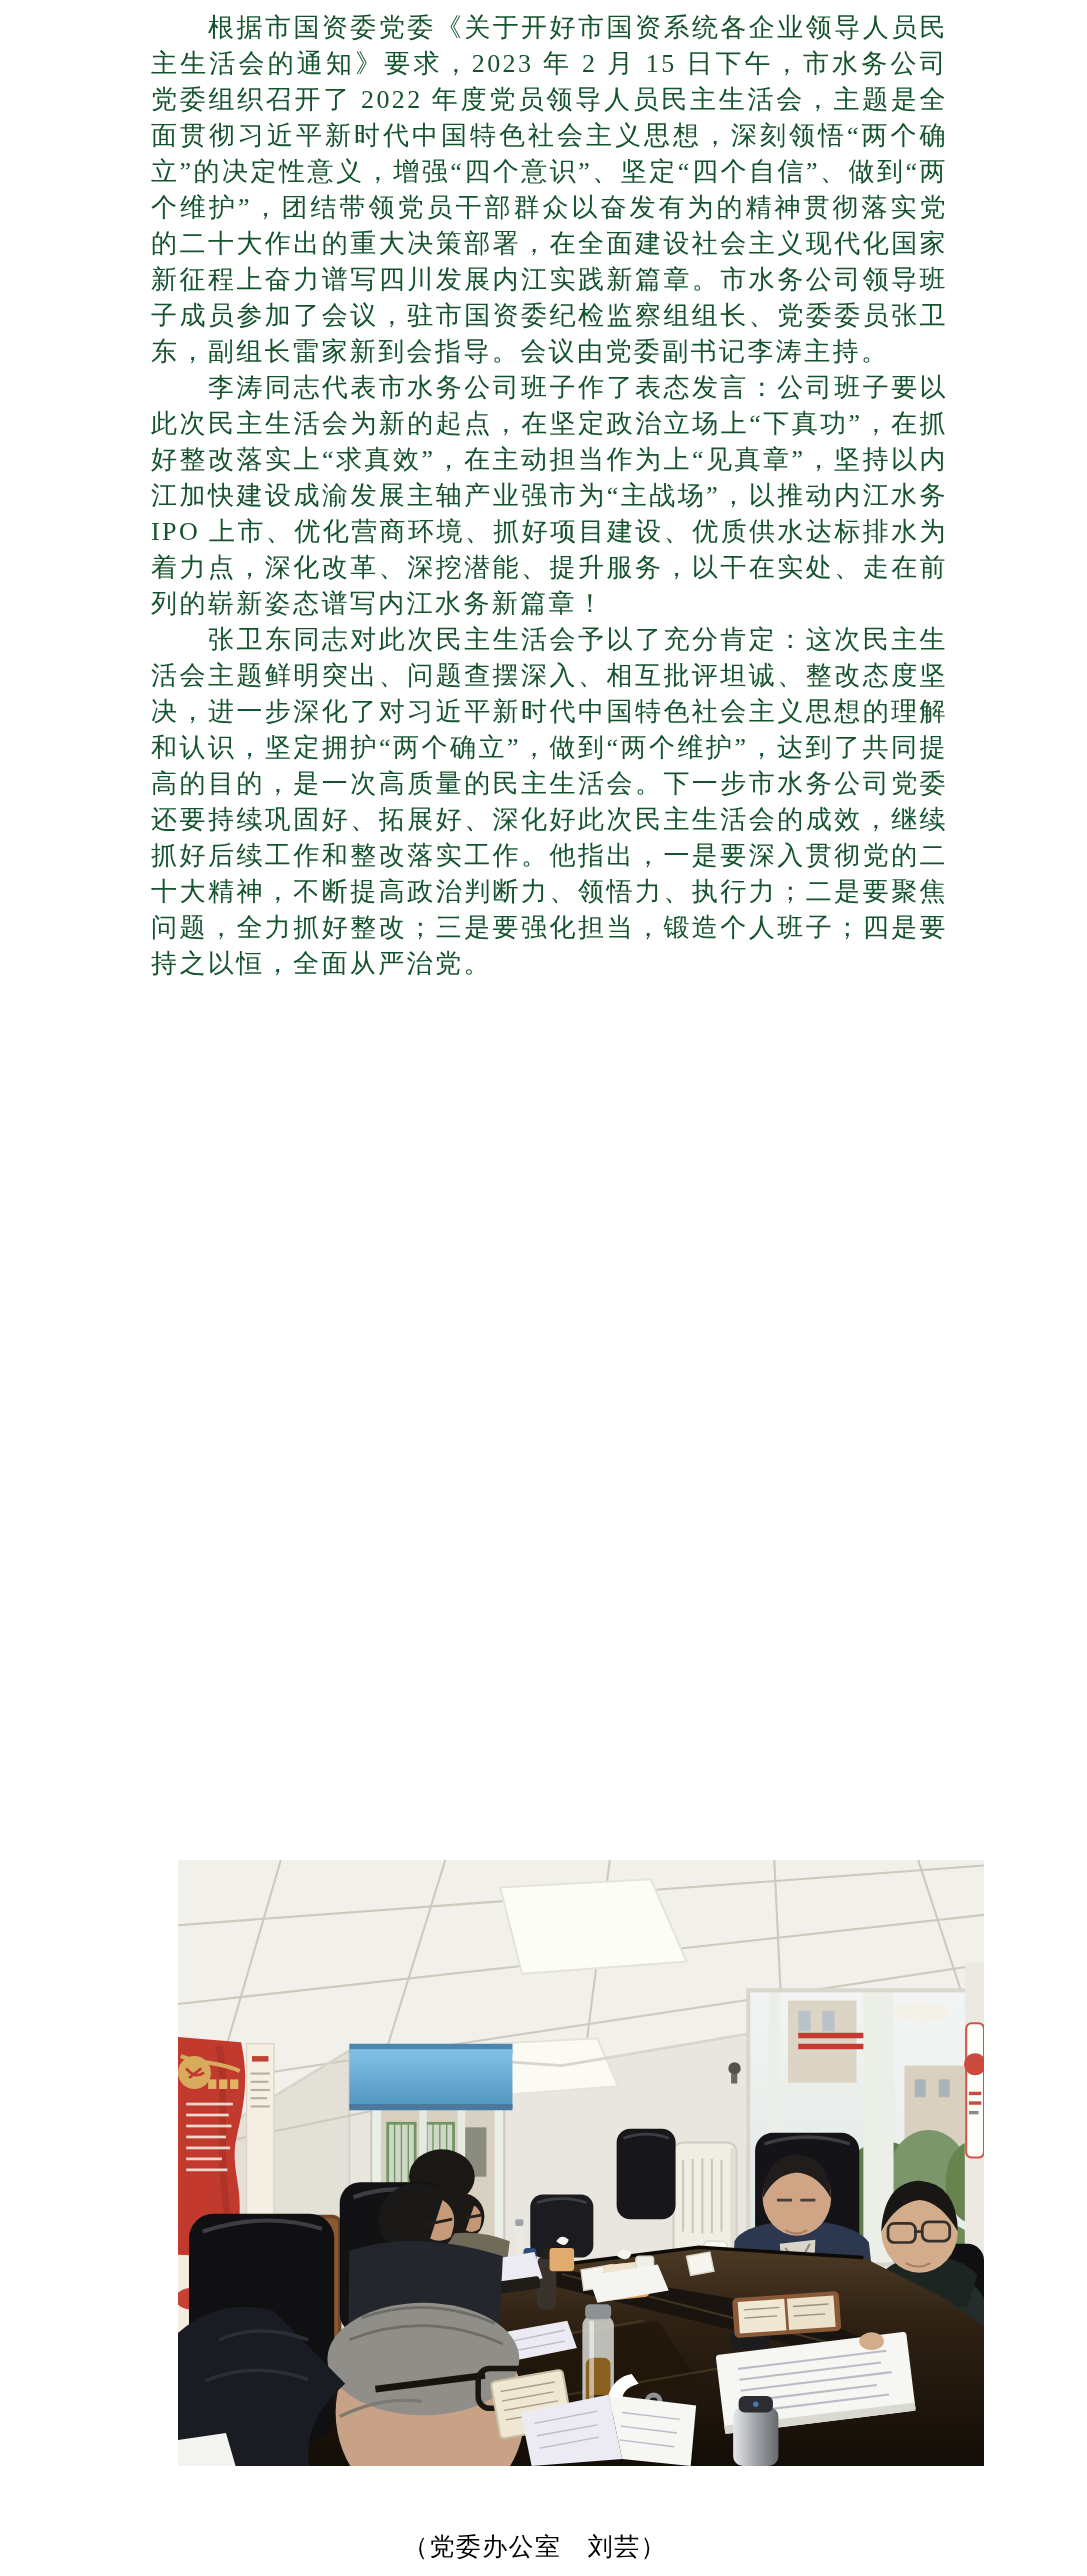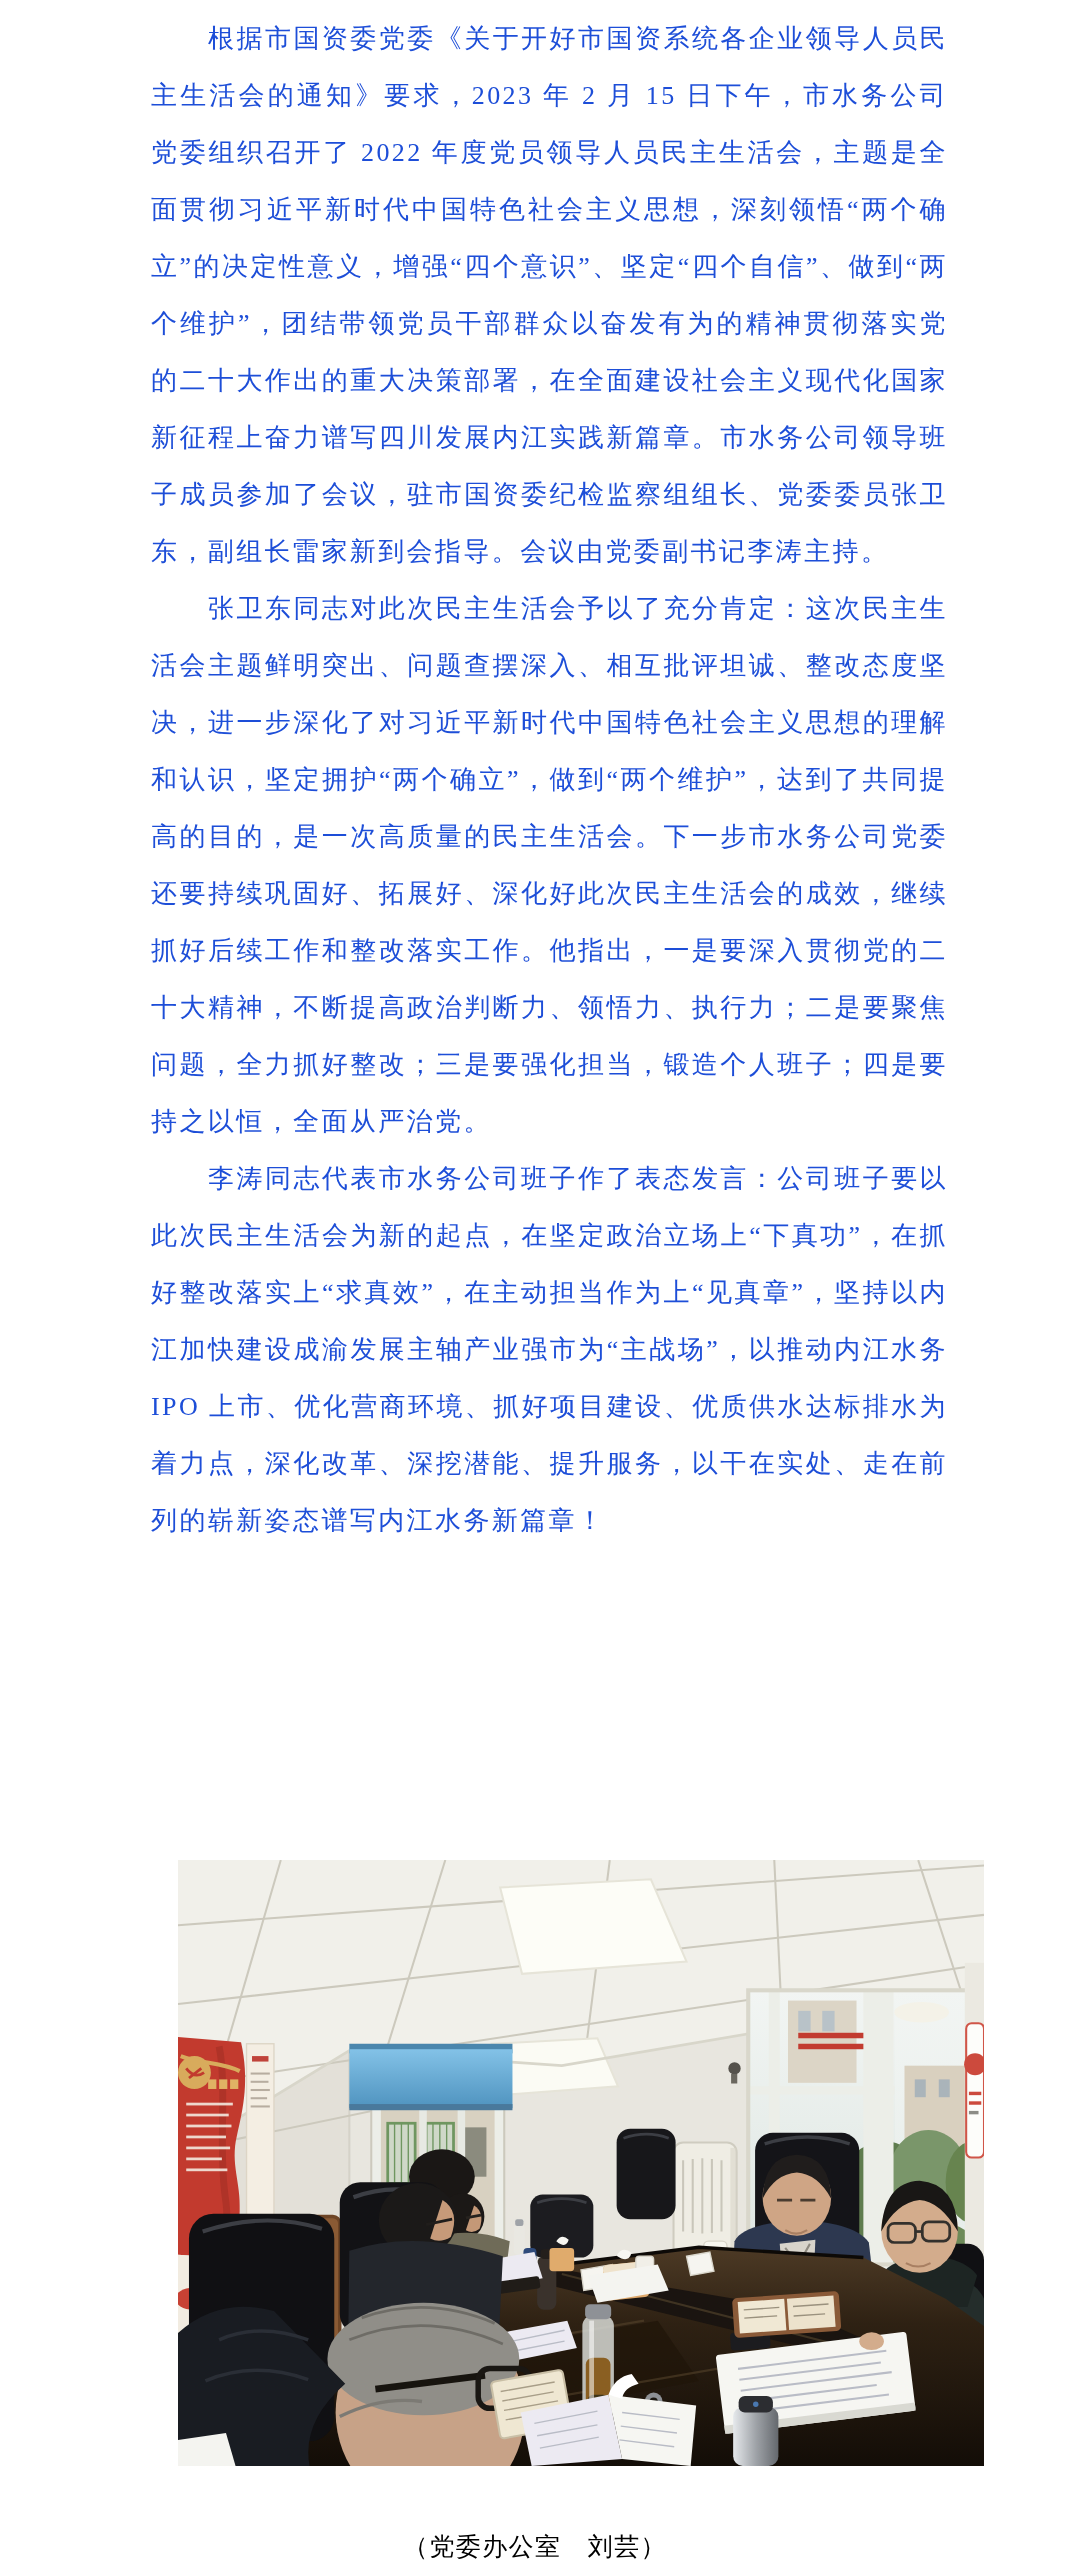--- a/index.html
+++ b/index.html
@@ -5,42 +5,42 @@
   html,body{margin:0;padding:0;}
   body{
     width:1088px;height:2576px;background:#ffffff;position:relative;
     font-family:"Liberation Serif","DejaVu Serif",serif;color:#000;
     overflow:hidden;
   }
   .article-body{
     position:absolute;left:151px;top:9.6px;width:797px;
   }
   .article-body p{
-    margin:0;font-size:26px;line-height:57px;letter-spacing:2.4px;
+    margin:0;font-size:26px;line-height:36px;letter-spacing:2.4px;
     text-indent:57px;text-align:justify;text-justify:inter-ideograph;
-    color:#1d4ed8;
+    color:#14532d;
   }
   figure.photo{
     position:absolute;left:178px;top:1860px;width:806px;height:606px;margin:0;
   }
   figure.photo svg{display:block;width:806px;height:606px;}
   .signature{
     position:absolute;left:151px;top:2528px;width:768px;margin:0;
     font-size:25px;line-height:37px;letter-spacing:1.4px;text-align:center;
   }
 </style>
 </head>
 <body>
 
 <main>
 
   <section class="article-body">
     <p>根据市国资委党委《关于开好市国资系统各企业领导人员民主生活会的通知》要求，2023 年 2 月 15 日下午，市水务公司党委组织召开了 2022 年度党员领导人员民主生活会，主题是全面贯彻习近平新时代中国特色社会主义思想，深刻领悟“两个确立”的决定性意义，增强“四个意识”、坚定“四个自信”、做到“两个维护”，团结带领党员干部群众以奋发有为的精神贯彻落实党的二十大作出的重大决策部署，在全面建设社会主义现代化国家新征程上奋力谱写四川发展内江实践新篇章。市水务公司领导班子成员参加了会议，驻市国资委纪检监察组组长、党委委员张卫东，副组长雷家新到会指导。会议由党委副书记李涛主持。</p>
+    <p>李涛同志代表市水务公司班子作了表态发言：公司班子要以此次民主生活会为新的起点，在坚定政治立场上“下真功”，在抓好整改落实上“求真效”，在主动担当作为上“见真章”，坚持以内江加快建设成渝发展主轴产业强市为“主战场”，以推动内江水务 IPO 上市、优化营商环境、抓好项目建设、优质供水达标排水为着力点，深化改革、深挖潜能、提升服务，以干在实处、走在前列的崭新姿态谱写内江水务新篇章！</p>
     <p>张卫东同志对此次民主生活会予以了充分肯定：这次民主生活会主题鲜明突出、问题查摆深入、相互批评坦诚、整改态度坚决，进一步深化了对习近平新时代中国特色社会主义思想的理解和认识，坚定拥护“两个确立”，做到“两个维护”，达到了共同提高的目的，是一次高质量的民主生活会。下一步市水务公司党委还要持续巩固好、拓展好、深化好此次民主生活会的成效，继续抓好后续工作和整改落实工作。他指出，一是要深入贯彻党的二十大精神，不断提高政治判断力、领悟力、执行力；二是要聚焦问题，全力抓好整改；三是要强化担当，锻造个人班子；四是要持之以恒，全面从严治党。</p>
-    <p>李涛同志代表市水务公司班子作了表态发言：公司班子要以此次民主生活会为新的起点，在坚定政治立场上“下真功”，在抓好整改落实上“求真效”，在主动担当作为上“见真章”，坚持以内江加快建设成渝发展主轴产业强市为“主战场”，以推动内江水务 IPO 上市、优化营商环境、抓好项目建设、优质供水达标排水为着力点，深化改革、深挖潜能、提升服务，以干在实处、走在前列的崭新姿态谱写内江水务新篇章！</p>
   </section>
 
   <figure class="photo">
     <svg viewBox="0 0 1176 884" xmlns="http://www.w3.org/2000/svg">
       <defs>
         <linearGradient id="gBlind" x1="0" y1="0" x2="0" y2="1">
           <stop offset="0" stop-color="#83c2e7"></stop>
             <stop offset="1" stop-color="#4f93bf"></stop>
         </linearGradient>
         <linearGradient id="gTable" x1="0" y1="0" x2="0" y2="1">

